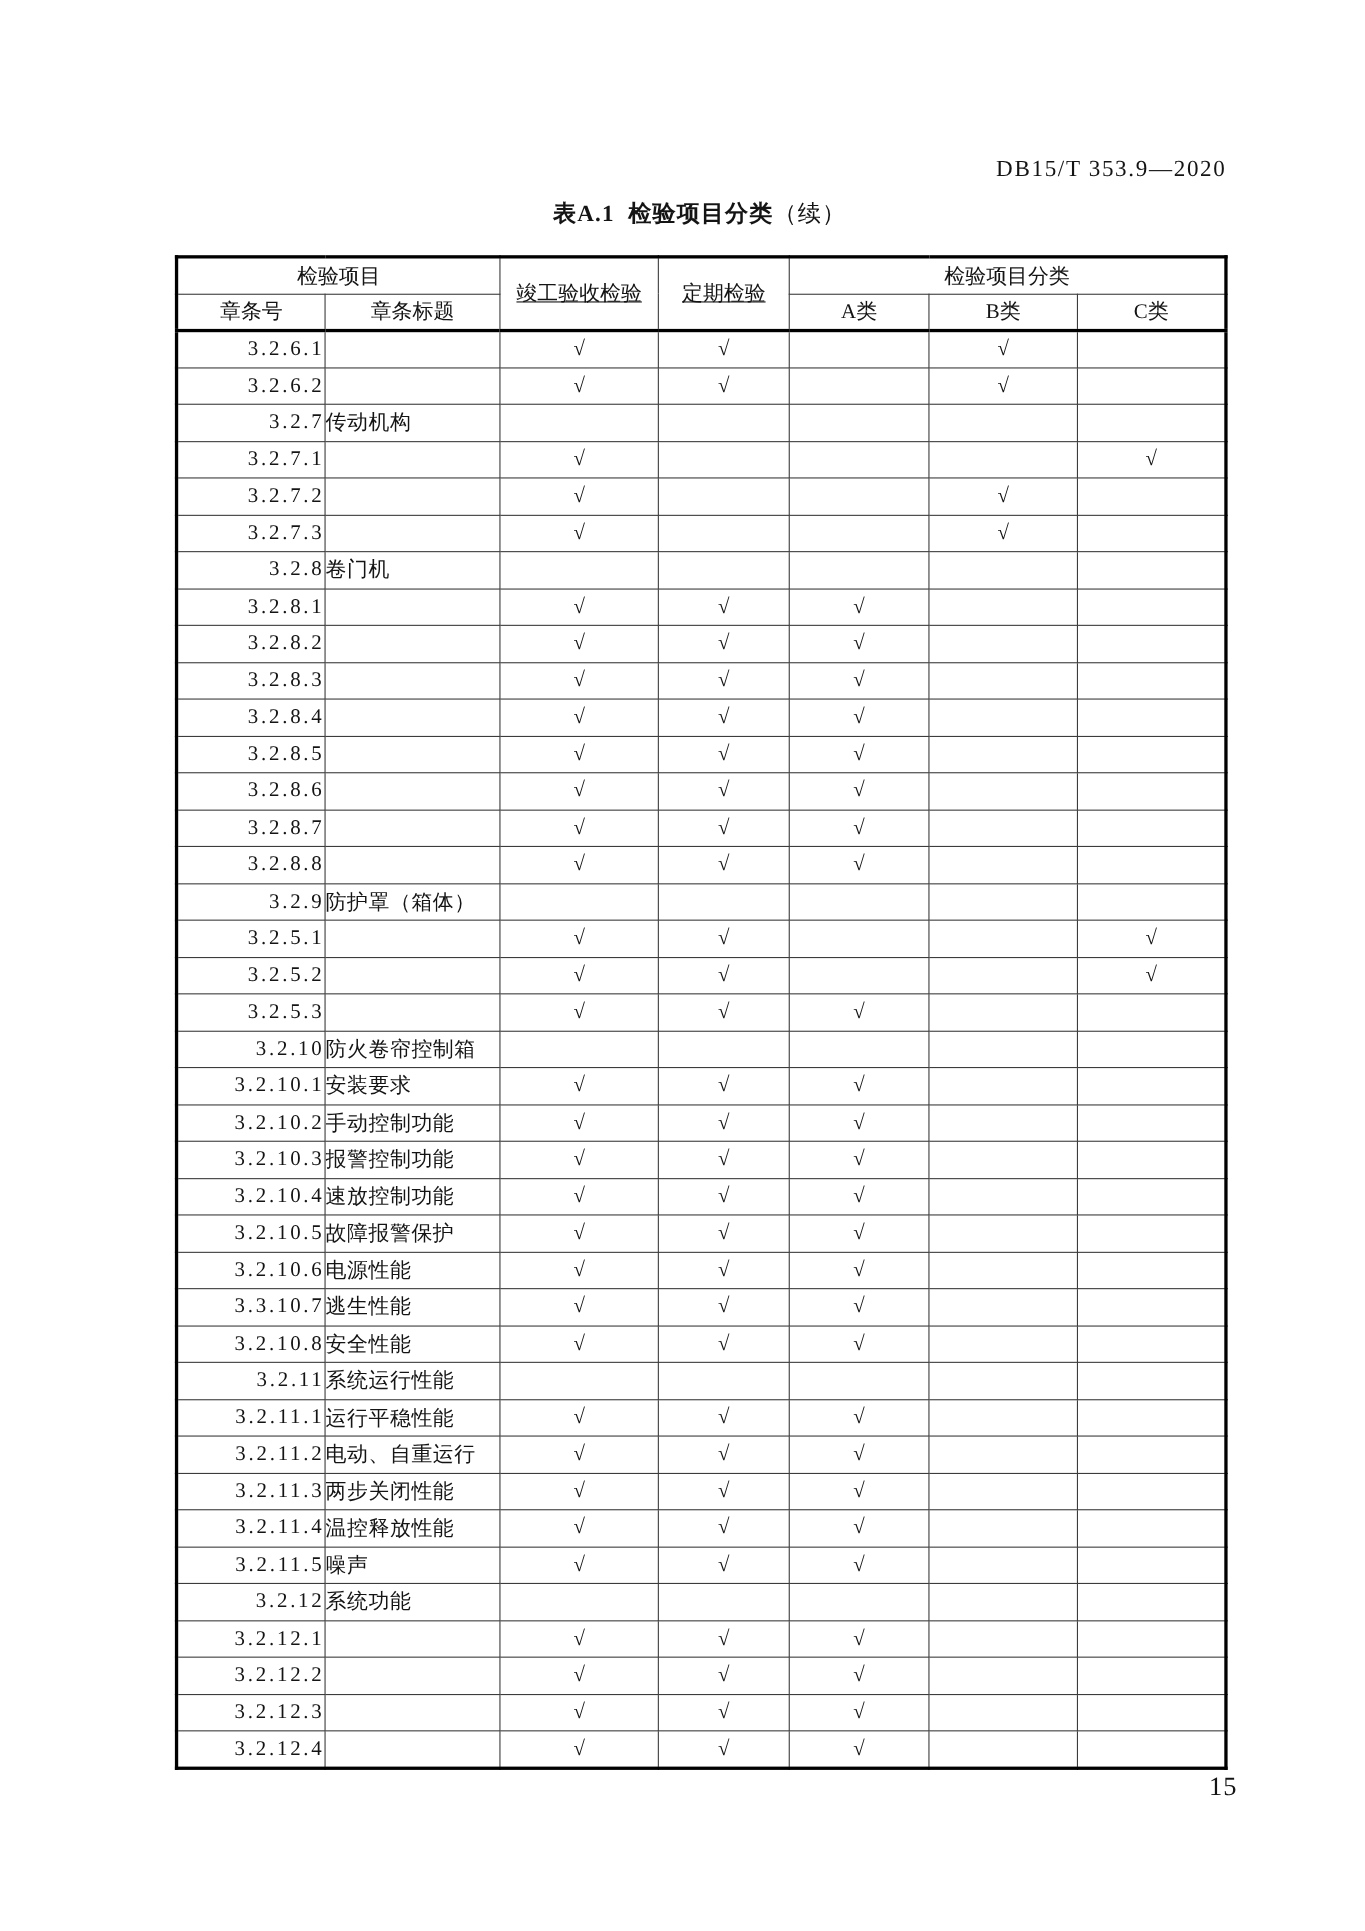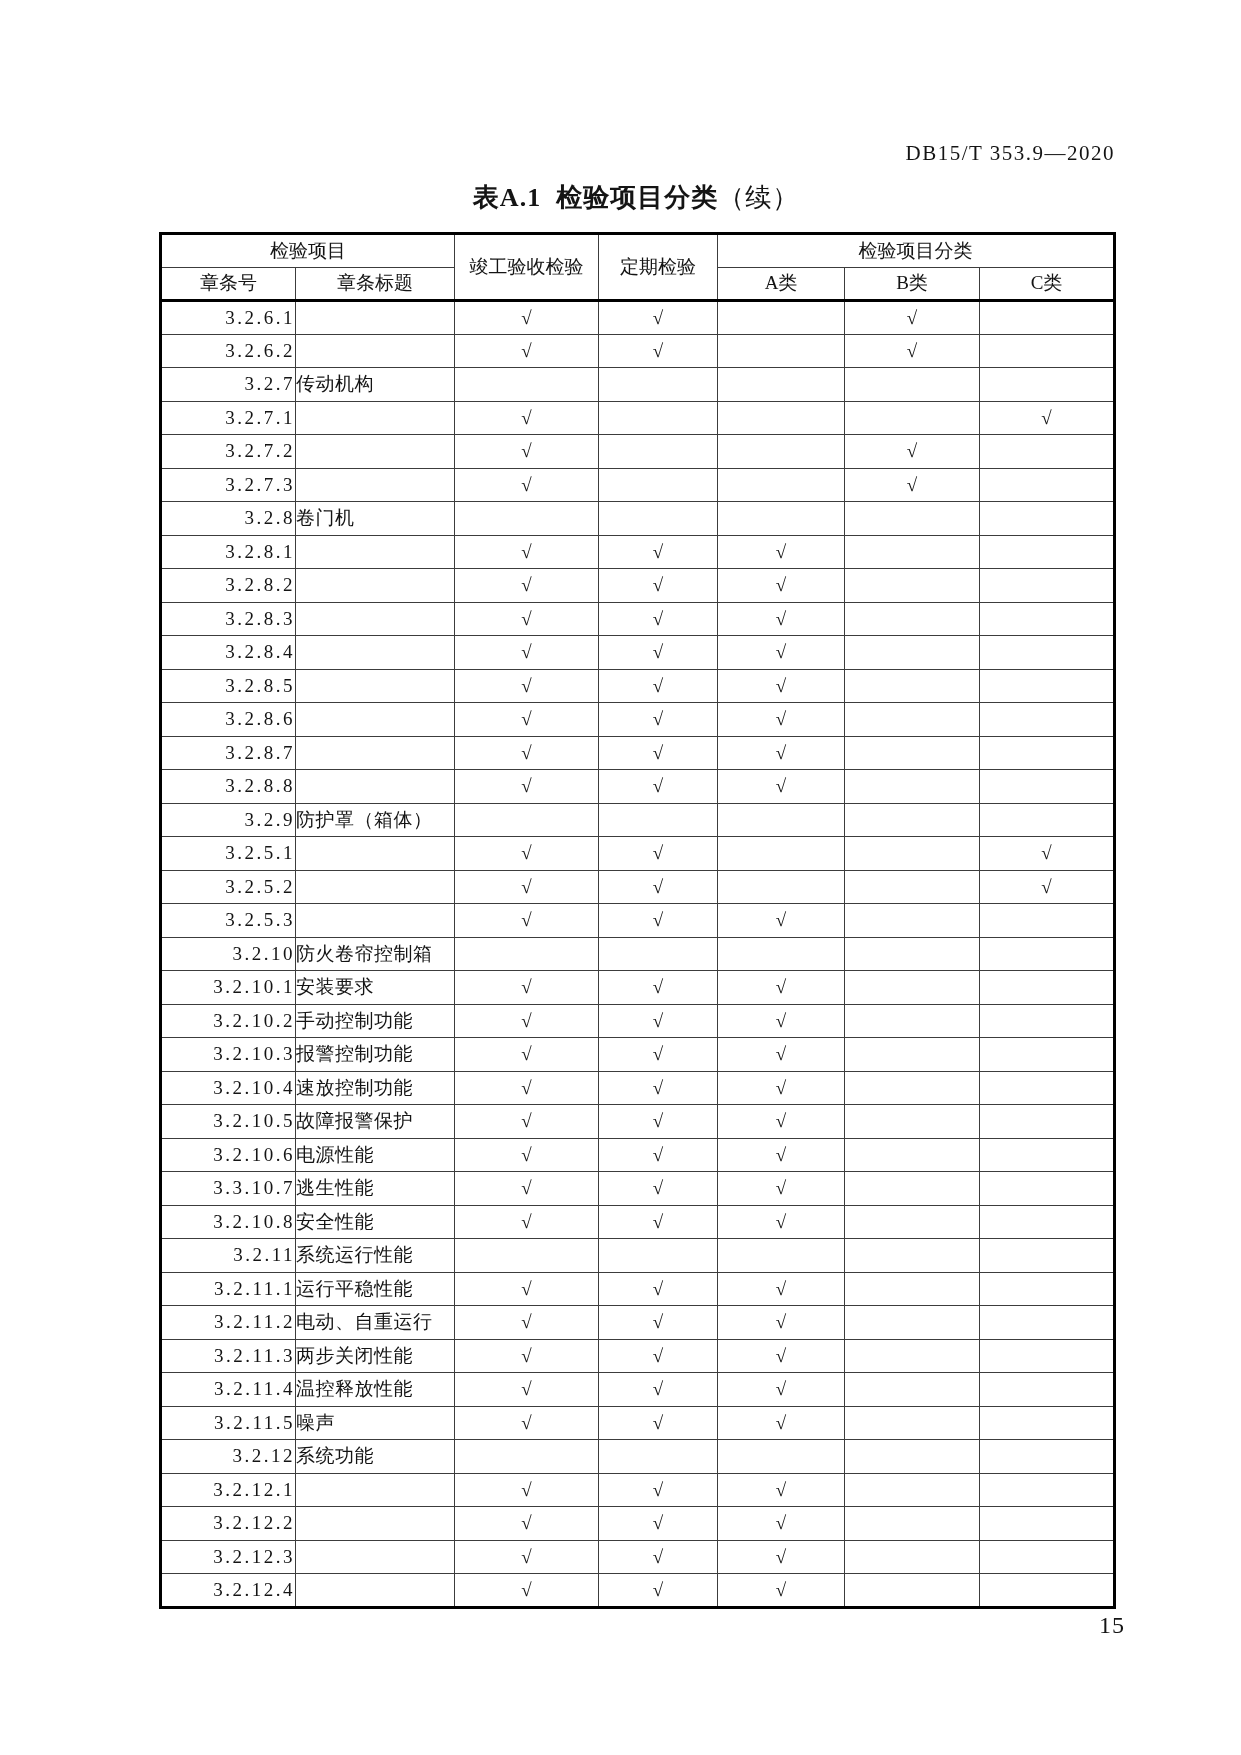--- a/index.html
+++ b/index.html
@@ -16,21 +16,21 @@
     font-size: 21px;
     letter-spacing: 1.5px;
     white-space: pre;
   }
   .table-title {
     position: absolute;
     top: 180px;
     left: 159px;
     width: 954px;
     text-align: center;
-    font-size: 26px;
+    font-size: 21px;
     white-space: pre;
   }
   .table-title .title-main { font-weight: bold; letter-spacing: 1px; }
   .table-title .title-suffix { font-weight: normal; letter-spacing: 1px; }
   .table-wrap {
     position: absolute;
     top: 232px;
     left: 159px;
     width: 954px;
   }
@@ -46,21 +46,21 @@
     font-size: 19px;
     font-weight: normal;
     vertical-align: middle;
     height: 33.5px;
     padding: 0;
     overflow: hidden;
     white-space: nowrap;
   }
   table.inspection thead th { text-align: center; }
   table.inspection thead tr.head-bottom th { border-bottom: 3px solid #000; margin-top: 36px; }
-  table.inspection thead th[rowspan] { border-bottom: 3px solid #000; }
+  table.inspection thead th[rowspan] { border-bottom: 3px solid #000; text-decoration: underline; }
   td.col-clause { text-align: right; padding-left: 15px; letter-spacing: 2.5px; font-family: Liberation Serif, serif; }
   td.col-title  { text-align: left; padding-left: 12px; letter-spacing: 0.5px; }
   td.col-check  { text-align: center; font-size: 18px; }
   .page-number {
     position: absolute;
     top: 1612px;
     right: 116px;
     font-size: 24px;
     letter-spacing: 1px;
   }

